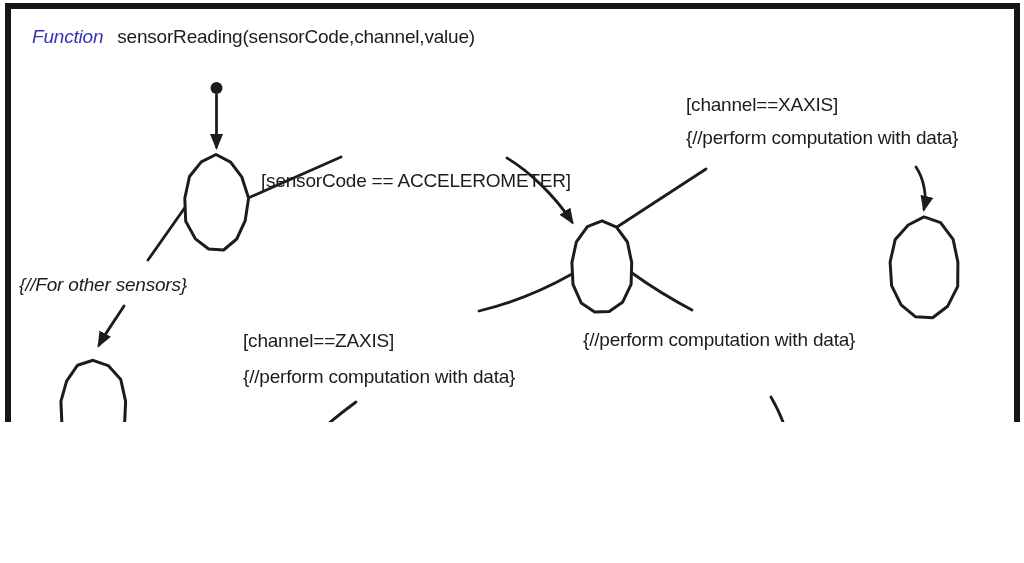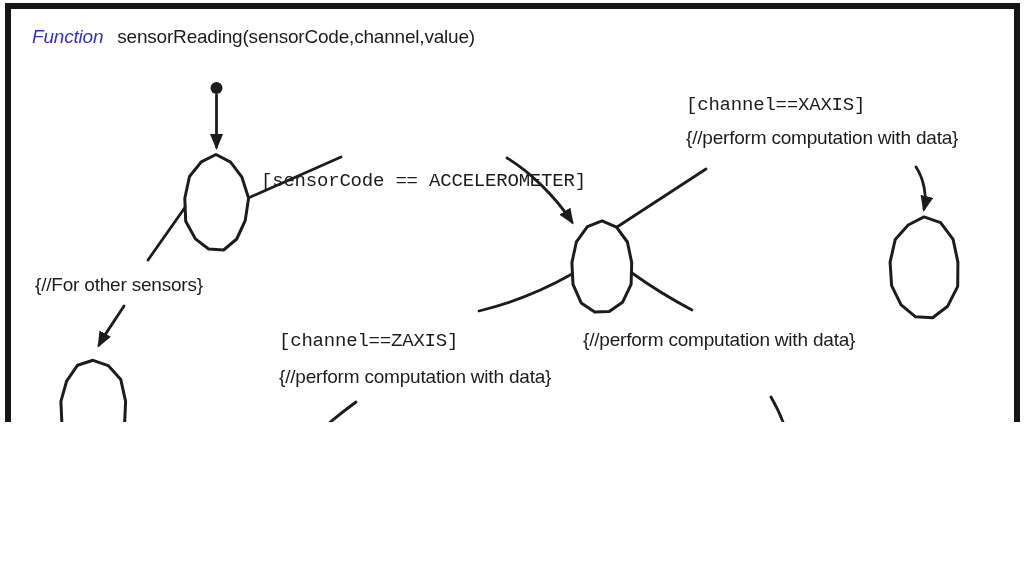--- a/index.html
+++ b/index.html
@@ -27,29 +27,29 @@
   .line,.arrow{fill:none;stroke:var(--ink);stroke-width:2.8px;stroke-linecap:round;}
   .state{fill:#fff;stroke:var(--ink);stroke-width:3px;stroke-linejoin:round;}
   .lbl{
     position:absolute;
     font-size:19px;
     line-height:22px;
     letter-spacing:-0.2px;
     white-space:nowrap;
     color:var(--ink);
   }
-  .lbl .guard-line{line-height:22px;font-family:Liberation Mono, monospace;}
+  .lbl .guard-line{line-height:22px;}
   #lbl-xaxis .guard-line{margin-bottom:11px;}
   #lbl-zaxis .guard-line,#lbl-yaxis .guard-line{margin-bottom:14px;}
   #title{left:32px;top:26px;}
   #title .kw{font-style:italic;color:var(--keyword);padding-right:14px;}
   #lbl-accel{left:261px;top:126px;margin-top:44px;}
   #lbl-xaxis{left:686px;top:94px;}
-  #lbl-other{left:35px;top:274px;}
-  #lbl-zaxis{left:243px;top:330px;margin-left:36px;}
+  #lbl-other{left:19px;top:274px;font-style:italic;}
+  #lbl-zaxis{left:243px;top:330px;}
   #lbl-yaxis{left:583px;top:329px;}
 </style>
 </head>
 <body>
 
 <div id="stage">
 
   <div id="frame"></div>
 
   <svg id="diagram-svg" width="1024" height="563" viewBox="0 0 1024 563">

